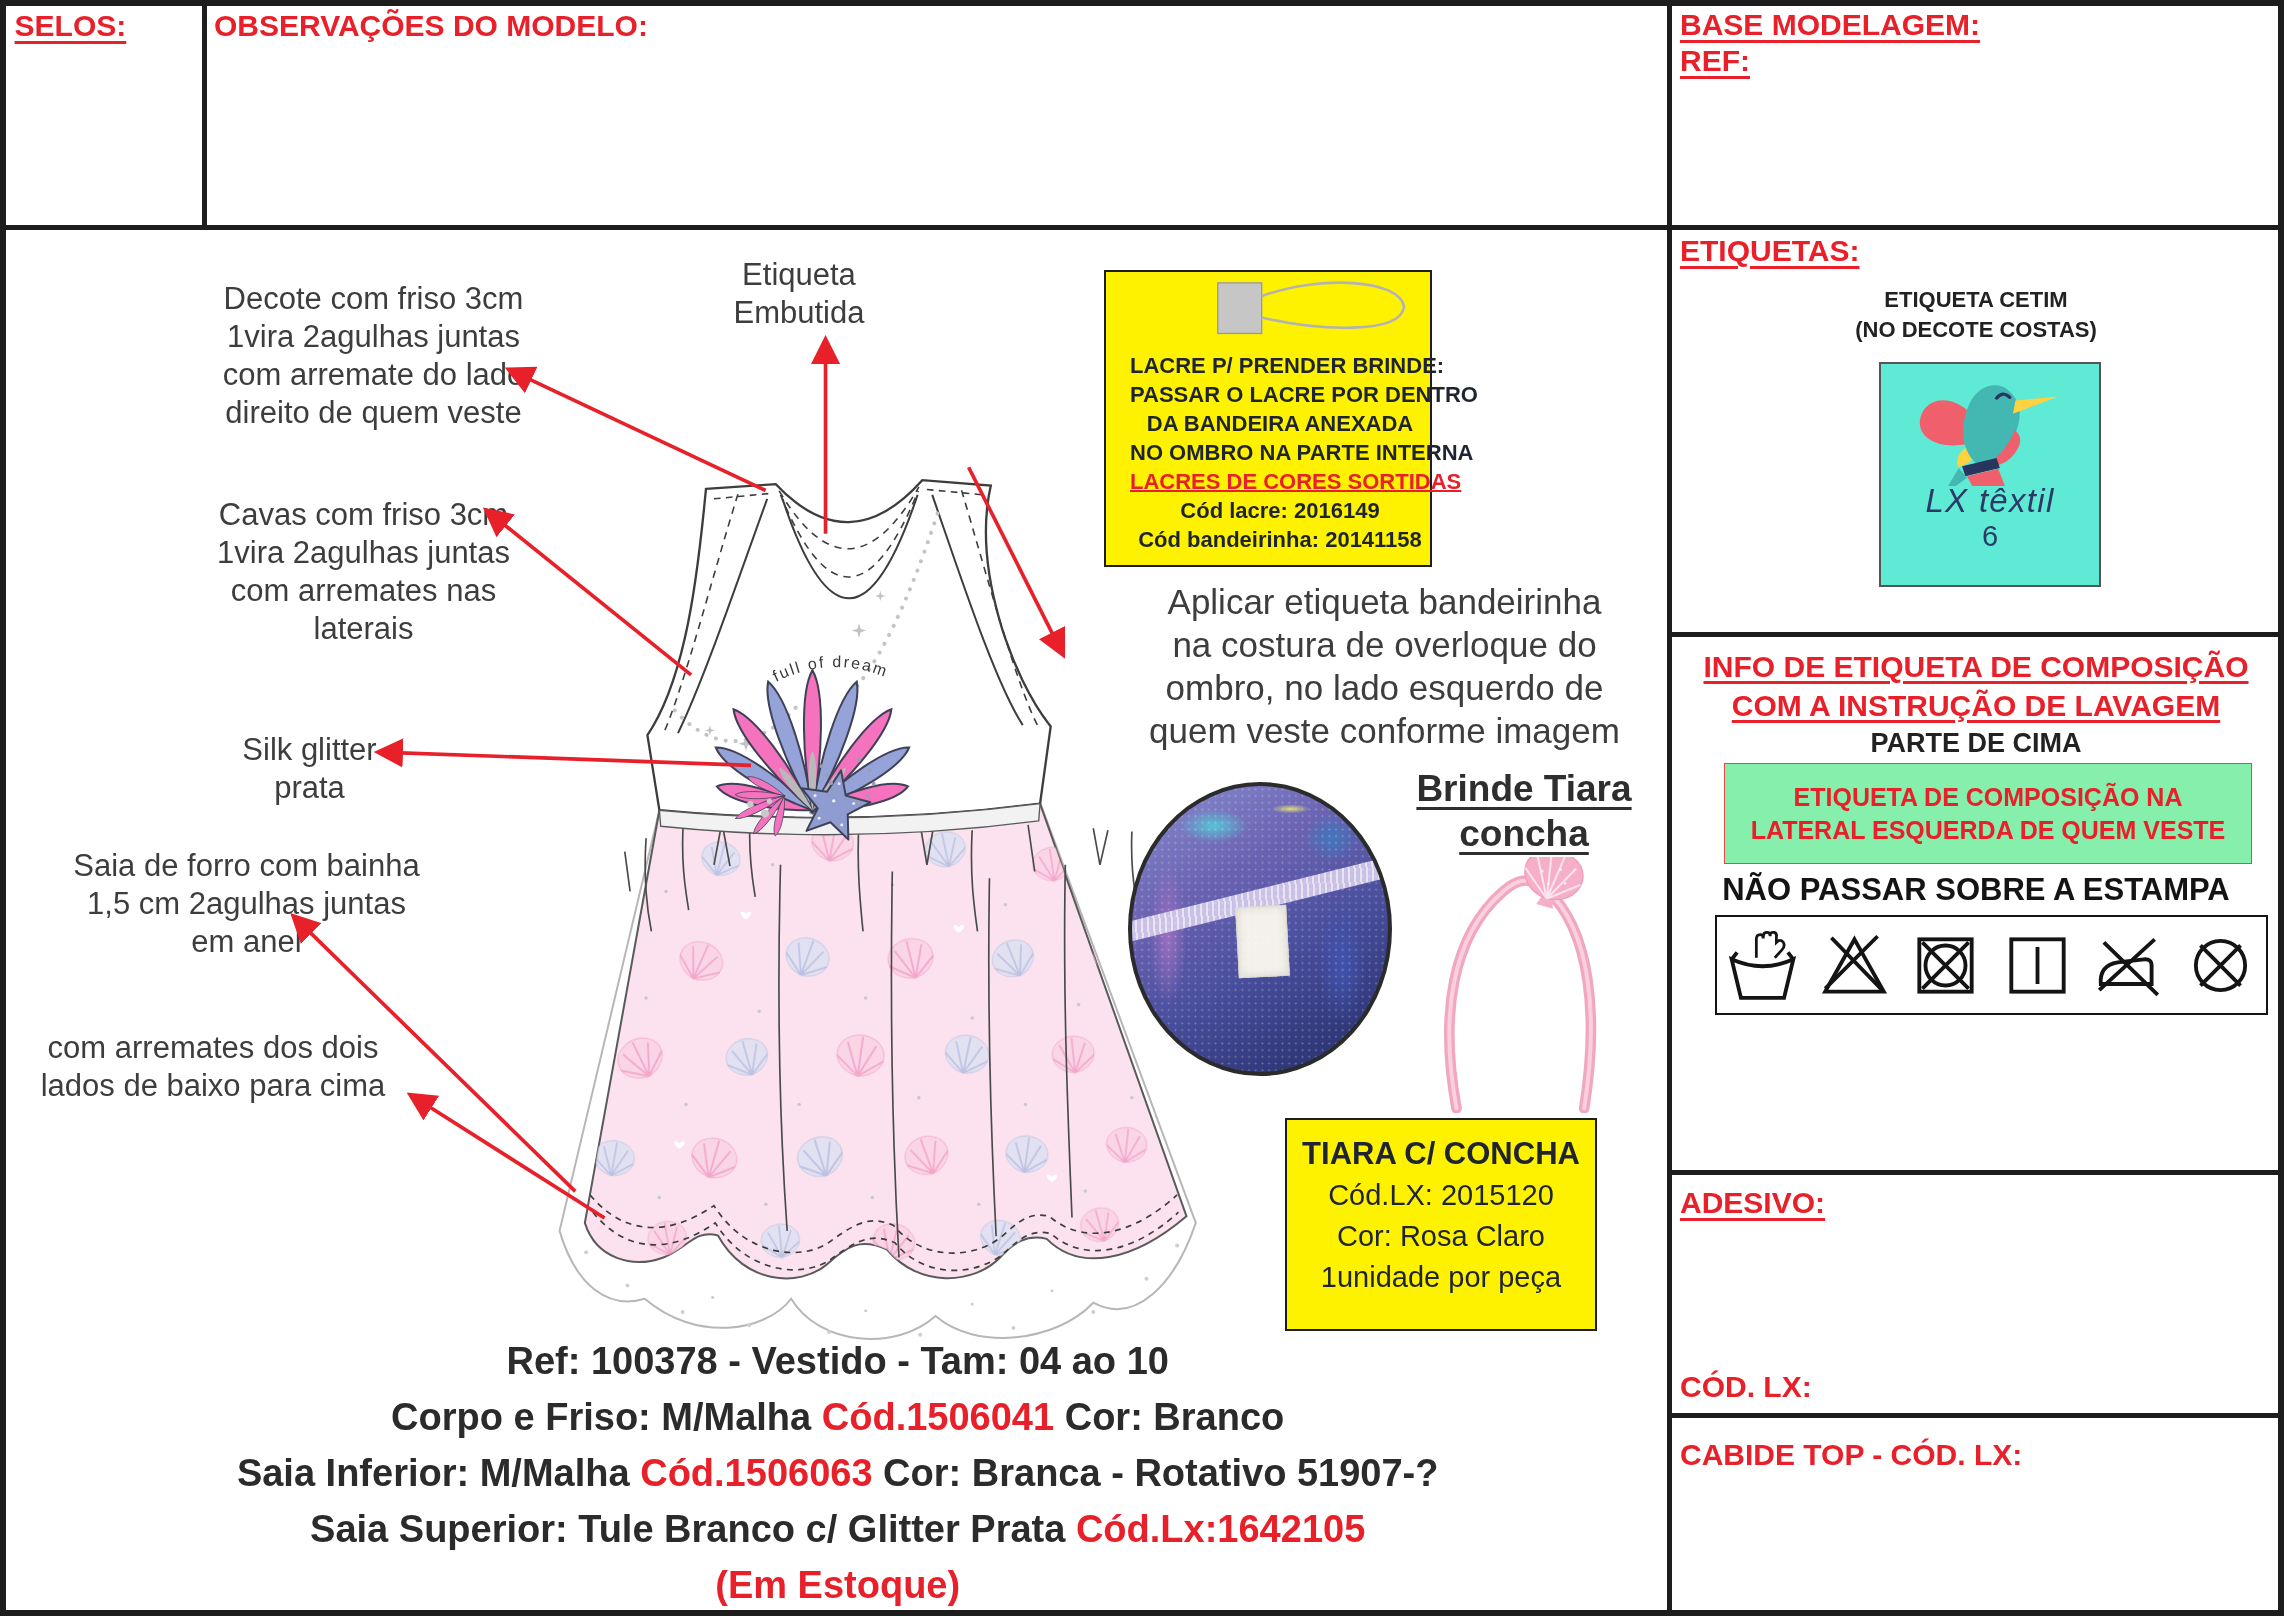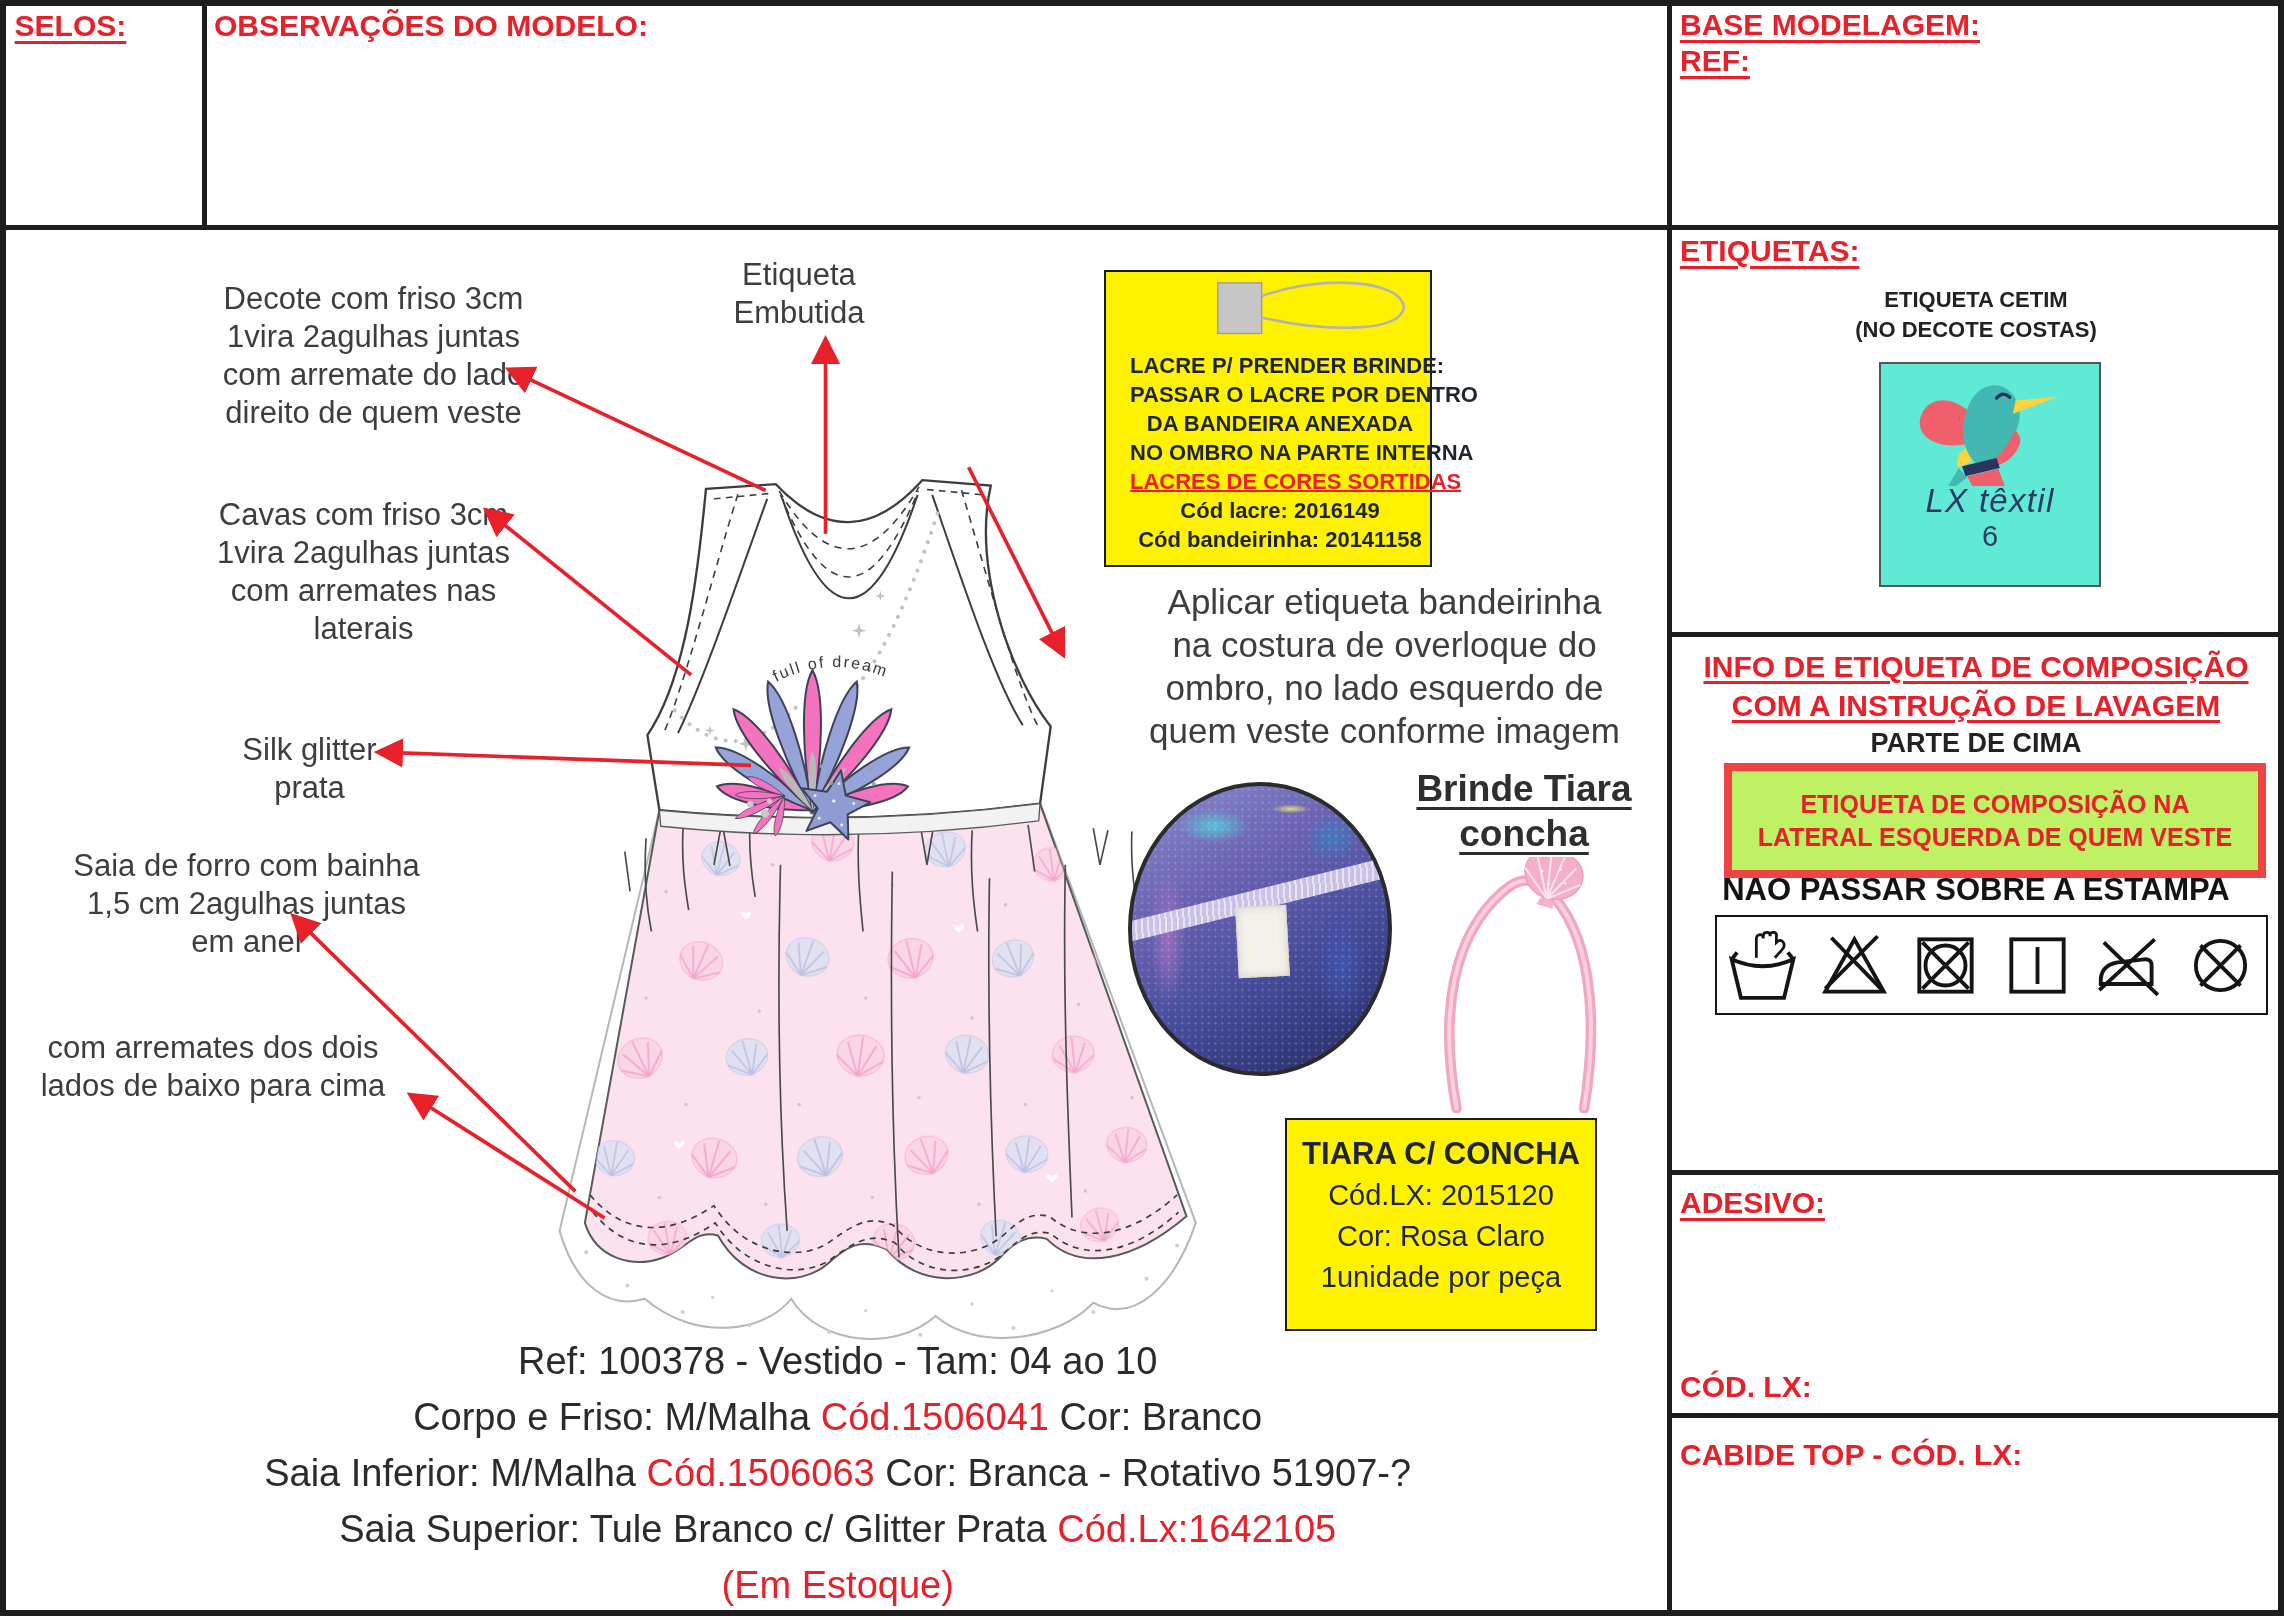--- a/index.html
+++ b/index.html
@@ -19,31 +19,31 @@
   .ybox{background:#FFF200;border:2.7px solid #1d1d1d;text-align:center;z-index:6;}
   .ybox .t{font-weight:bold;color:#1e2430;font-size:22px;line-height:29px;white-space:nowrap;padding-left:24px;}
   .ybox .red{color:#E8202A;text-decoration:underline;text-decoration-thickness:2px;}
   .tiara-box .title{font-size:31px;font-weight:bold;color:#1e2430;line-height:43px;}
   .tiara-box .row{font-size:29px;color:#1e2430;line-height:41px;}
   
   .rc-center{left:1675px;width:602px;text-align:center;}
   .sub{font-size:22px;font-weight:bold;color:#222;line-height:30px;white-space:nowrap;}
   .info-t{font-size:30px;font-weight:bold;color:#E8202A;line-height:39px;white-space:nowrap;text-decoration:underline;text-decoration-thickness:2.7px;text-underline-offset:4px;}
   .parte{font-size:27px;font-weight:bold;color:#222;}
-  .redbox{border:8px solid #ef4444;background:#bef264;text-align:center;z-index:3;}
+  .redbox{border:1px solid #ef4444;background:#86efac;text-align:center;z-index:3;}
   .redbox .rt{font-size:25px;font-weight:bold;color:#E8202A;line-height:33px;white-space:nowrap;}
   .nao{font-size:31px;font-weight:bold;color:#141414;white-space:nowrap;}
   .carebox{border:2.7px solid #141414;display:flex;align-items:center;justify-content:space-around;background:#fff;}
   
   .labelbox{border:2px solid #555;background:#5eead4;display:flex;flex-direction:column;align-items:center;z-index:3;}
   .logo-text{font-size:33px;font-style:italic;color:#2D3A66;letter-spacing:1.3px;margin-top:-4px;}
   .logo-num{font-size:29px;color:#2D3A66;}
   
   .footer{left:6.7px;top:1333px;width:1662px;text-align:center;z-index:4;}
-  .footer div{font-size:38px;font-weight:normal;color:#2b2b2b;line-height:56px;white-space:nowrap;}
+  .footer div{font-size:38px;font-weight:bold;color:#2b2b2b;line-height:56px;white-space:nowrap;}
   .footer .r{color:#E8202A;}
   
   .photo{left:1128px;top:782px;width:256px;height:286px;border-radius:50%;border:4px solid #2b2b2b;overflow:hidden;z-index:6;
     background:
       radial-gradient(closest-side at 62% 8%, #ded878 0%, rgba(222,216,120,0) 20%),
       radial-gradient(closest-side at 32% 14%, #55c3d5 0%, rgba(85,195,213,0) 42%),
       radial-gradient(closest-side at 78% 18%, #4178bd 0%, rgba(65,120,189,0) 48%),
       radial-gradient(closest-side at 14% 52%, #9a6fc0 0%, rgba(154,111,192,0) 52%),
       radial-gradient(closest-side at 82% 62%, #4053ae 0%, rgba(64,83,174,0) 55%),
       linear-gradient(150deg,#8a8fd0 0%, #6b63b2 32%, #4a4f9e 58%, #333a7d 82%, #2a3066 100%);}

